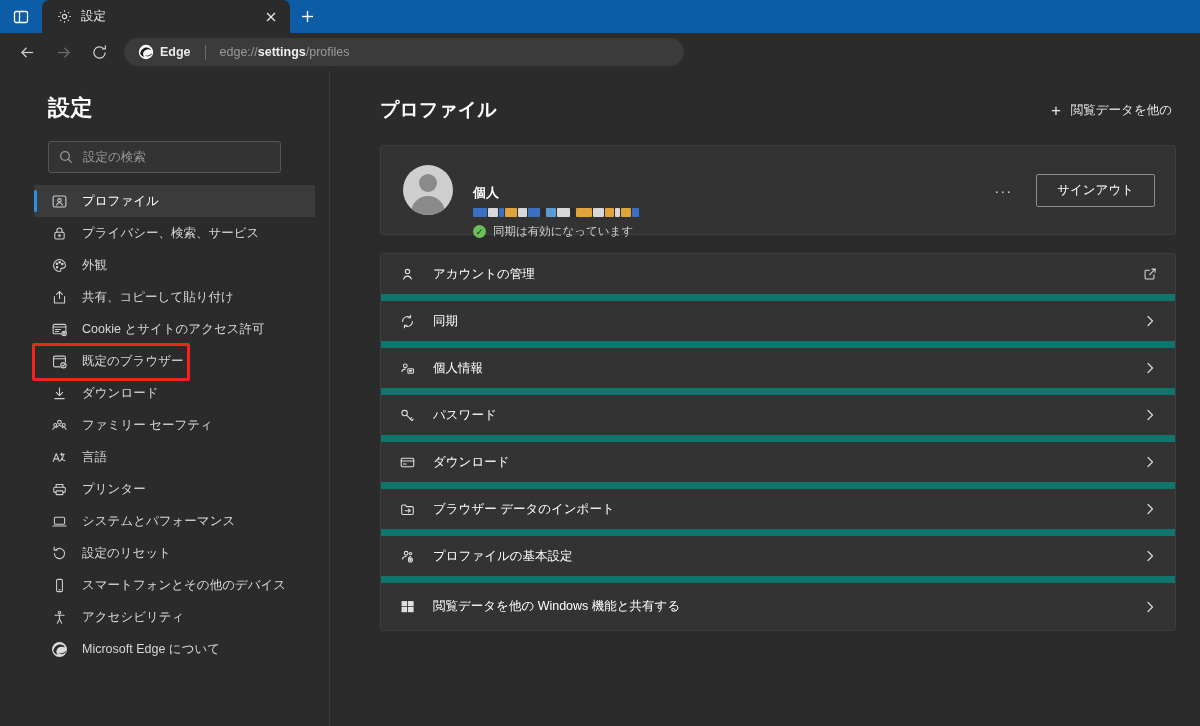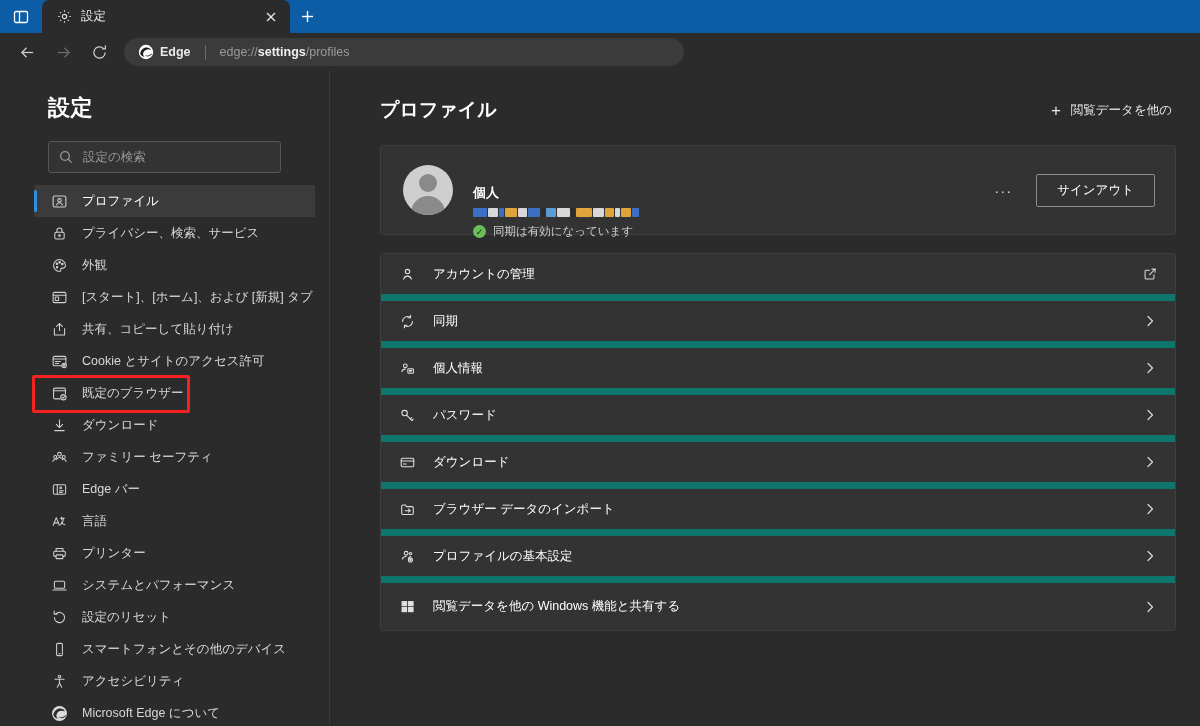--- a/index.html
+++ b/index.html
@@ -342,30 +342,20 @@
               <circle cx="10.2" cy="6.3" r=".9" fill="currentColor"></circle>
               <circle cx="13.3" cy="8.2" r=".9" fill="currentColor"></circle>
               <circle cx="7.1" cy="12" r=".9" fill="currentColor"></circle>
             </svg>
           </span>
           <span class="label">外観</span>
         </div>
         <div class="nav-item">
           <span class="ico">
             <svg width="17" height="17" viewBox="0 0 20 20" fill="none" stroke="currentColor" stroke-width="1.25" stroke-linecap="round" stroke-linejoin="round">
-              <rect x="2.5" y="4" width="15" height="12" rx="1.6"></rect>
-              <line x1="2.5" y1="7.3" x2="17.5" y2="7.3"></line>
-              <rect x="5" y="9.5" width="4" height="4" rx=".6"></rect>
-            </svg>
-          </span>
-          <span class="label">[スタート]、[ホーム]、および [新規] タブ</span>
-        </div>
-        <div class="nav-item">
-          <span class="ico">
-            <svg width="17" height="17" viewBox="0 0 20 20" fill="none" stroke="currentColor" stroke-width="1.25" stroke-linecap="round" stroke-linejoin="round">
               <path d="M4 9v7.5h12V9"></path>
               <path d="M10 3.2v8"></path>
               <polyline points="6.6,6.3 10,3 13.4,6.3"></polyline>
             </svg>
           </span>
           <span class="label">共有、コピーして貼り付け</span>
         </div>
         <div class="nav-item">
           <span class="ico">
             <svg width="17" height="17" viewBox="0 0 20 20" fill="none" stroke="currentColor" stroke-width="1.25" stroke-linecap="round" stroke-linejoin="round">
@@ -405,32 +395,20 @@
             <svg width="17" height="17" viewBox="0 0 20 20" fill="none" stroke="currentColor" stroke-width="1.25" stroke-linecap="round" stroke-linejoin="round">
               <circle cx="10" cy="6.2" r="2.2"></circle>
               <path d="M6.4 12.6c.5-1.7 1.9-2.6 3.6-2.6s3.1.9 3.6 2.6"></path>
               <circle cx="5" cy="9.4" r="1.7"></circle>
               <path d="M2.2 14.6c.4-1.4 1.5-2.2 2.8-2.2"></path>
               <circle cx="15" cy="9.4" r="1.7"></circle>
               <path d="M17.8 14.6c-.4-1.4-1.5-2.2-2.8-2.2"></path>
             </svg>
           </span>
           <span class="label">ファミリー セーフティ</span>
-        </div>
-        <div class="nav-item">
-          <span class="ico">
-            <svg width="17" height="17" viewBox="0 0 20 20" fill="none" stroke="currentColor" stroke-width="1.25" stroke-linecap="round" stroke-linejoin="round">
-              <rect x="2.8" y="4.4" width="14.4" height="11.2" rx="1.4"></rect>
-              <line x1="7.4" y1="4.4" x2="7.4" y2="15.6"></line>
-              <circle cx="11.4" cy="8.2" r="1"></circle>
-              <line x1="10" y1="11.4" x2="14.6" y2="11.4"></line>
-              <line x1="10" y1="13.4" x2="13.2" y2="13.4"></line>
-            </svg>
-          </span>
-          <span class="label">Edge バー</span>
         </div>
         <div class="nav-item">
           <span class="ico">
             <svg width="17" height="17" viewBox="0 0 20 20" fill="none" stroke="currentColor" stroke-width="1.25" stroke-linecap="round" stroke-linejoin="round">
               <path d="M2.6 14.4 6.2 5.4l3.6 9"></path>
               <line x1="4" y1="11.6" x2="8.4" y2="11.6"></line>
               <path d="M12.6 4.6v3.2"></path>
               <path d="M11.2 6.2h4.4"></path>
               <path d="M14.6 6.2c0 3.4-1.7 6.2-3.6 7.6"></path>
               <path d="M12.4 10.8c.9 1.6 2.3 2.6 4 3"></path>

